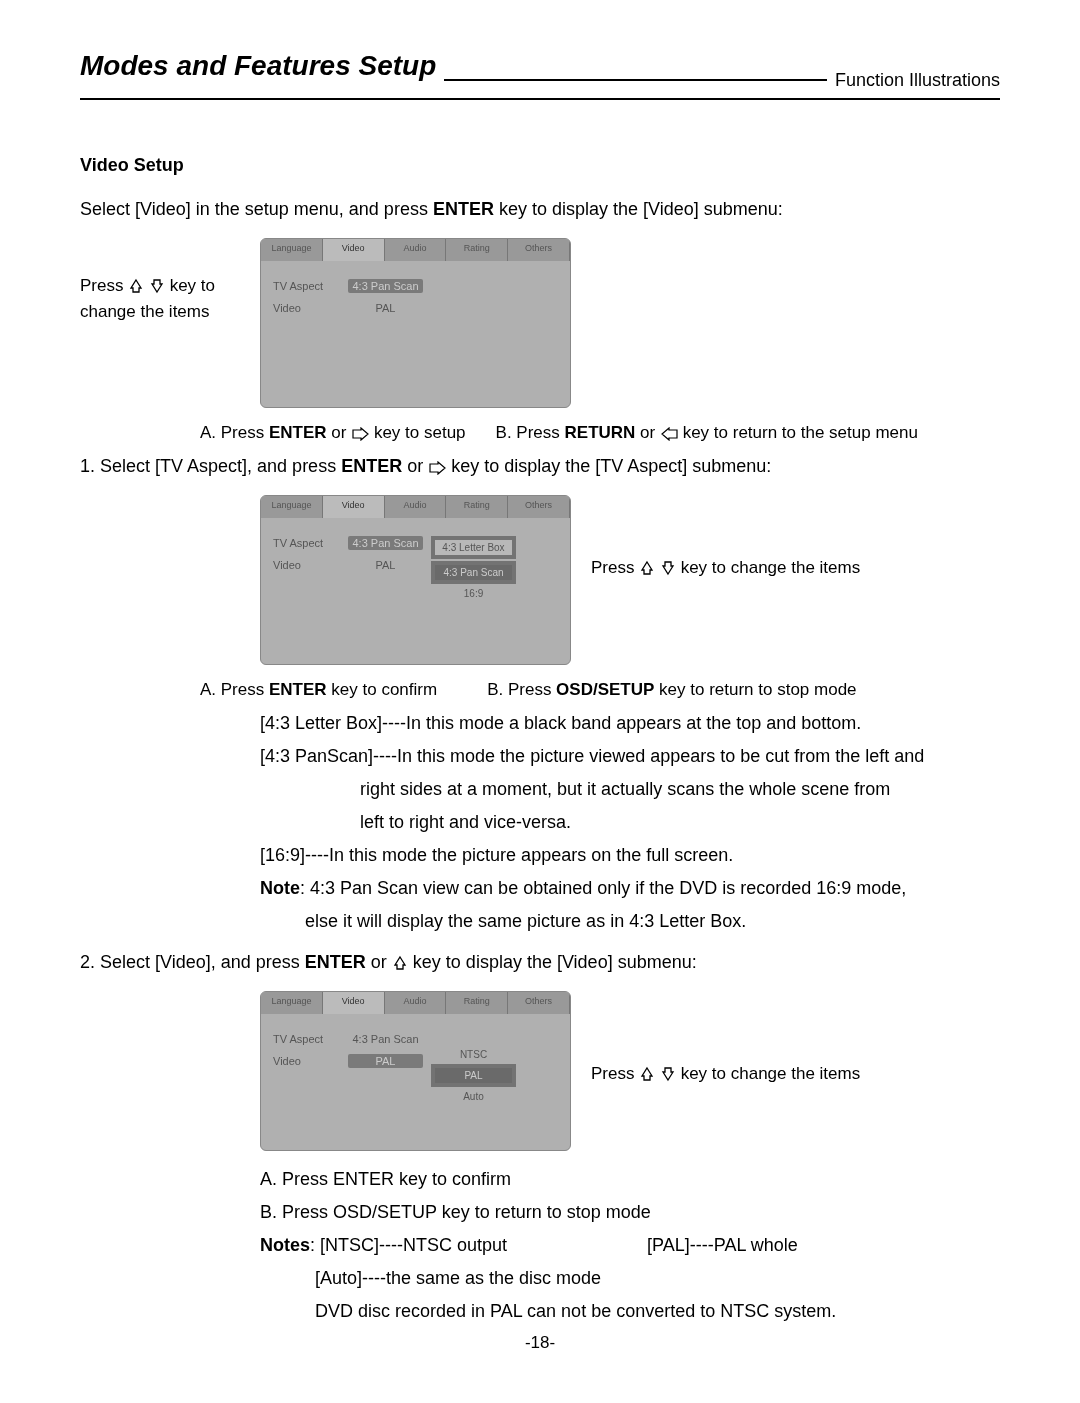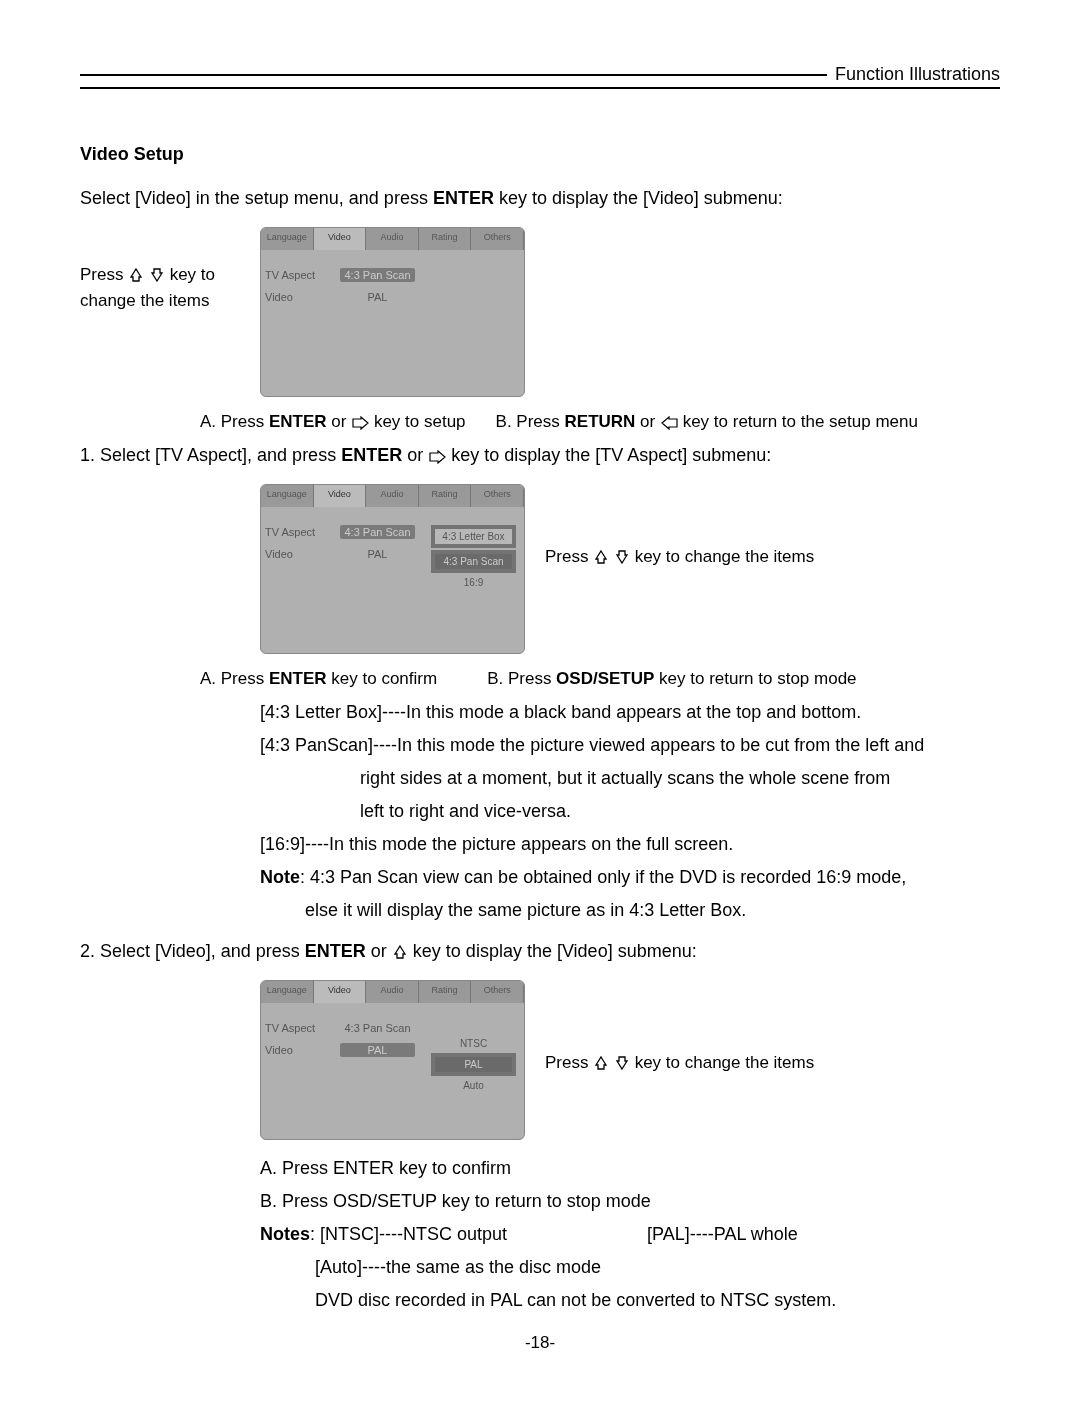--- a/index.html
+++ b/index.html
@@ -19,52 +19,53 @@
     .section-title { font-weight: bold; margin: 55px 0 20px 0; }
     .para { margin: 6px 0; line-height: 1.5; }
     .indent1 { margin-left: 180px; }
     .indent-num { margin-left: 0; }
     .indent-deep { margin-left: 280px; }
     .indent-dvd { margin-left: 180px; }
     .flex-row { display: flex; align-items: flex-start; gap: 20px; margin: 15px 0; }
     .left-caption { width: 160px; font-size: 17px; line-height: 1.5; padding-top: 35px; }
     .right-caption { font-size: 17px; line-height: 1.5; padding-top: 8px; white-space: nowrap; }
     .osd-box {
-      width: 265px;
+      width: 311px;
       height: 170px;
       border: 1px solid #888;
       border-radius: 6px;
       background: #b0b0b0;
       overflow: hidden;
       position: relative;
     }
     .osd-tabs { display: flex; height: 22px; }
     .osd-tab { flex: 1; text-align: center; font-size: 9px; color: #555; background: #999; border-right: 1px solid #777; padding-top: 4px; }
     .osd-tab.active { background: #bbb; color: #333; }
-    .osd-body { padding: 18px 10px 10px 4px; font-size: 11px; color: #555; }
+    .osd-body { padding: 18px 10px 10px 12px; font-size: 11px; color: #555; }
     .osd-row { display: flex; align-items: center; margin-bottom: 8px; }
     .osd-label { width: 75px; }
     .osd-val { width: 75px; text-align: center; padding: 1px 2px; }
     .osd-val.highlight { background: #7a7a7a; color: #ccc; border-radius: 2px; }
     .osd-sub-col { position: absolute; left: 170px; top: 40px; width: 85px; font-size: 10px; color: #555; }
     .osd-sub-item { text-align: center; padding: 2px 0; margin-bottom: 2px; border: 4px solid #737373; background: #b8b8b8; }
     .osd-sub-item.highlight { background: #6a6a6a; color: #ccc; }
     .osd-sub-item.noborder { border: none; background: transparent; }
     .ab-row { margin: 8px 0 10px 120px; font-size: 17px; }
     .ab-row span.gap { display: inline-block; width: 30px; }
     .page-num { position: absolute; bottom: 50px; left: 0; right: 0; text-align: center; font-size: 17px; }
     svg.arrow { display: inline-block; vertical-align: -3px; width: 16px; height: 16px; }
     svg.arrow-right { display: inline-block; vertical-align: -3px; width: 18px; height: 14px; }
     .two-col { display: inline-block; }
     .col-gap { display: inline-block; width: 140px; }
   </style>
 </head>
 <body>
 
 <div class="header-row">
+  <div class="page-title">Modes and Features Setup</div>
   <div style="flex:1; position:relative; top:14px;">
     <div style="border-bottom:2px solid #000;"></div>
   </div>
   <div class="header-sub">Function Illustrations</div>
 </div>
 <div style="border-bottom:2px solid #000; margin-top:-14px; margin-bottom:10px;"></div>
 
 <div class="section-title">Video Setup</div>
 
 <div class="para">

